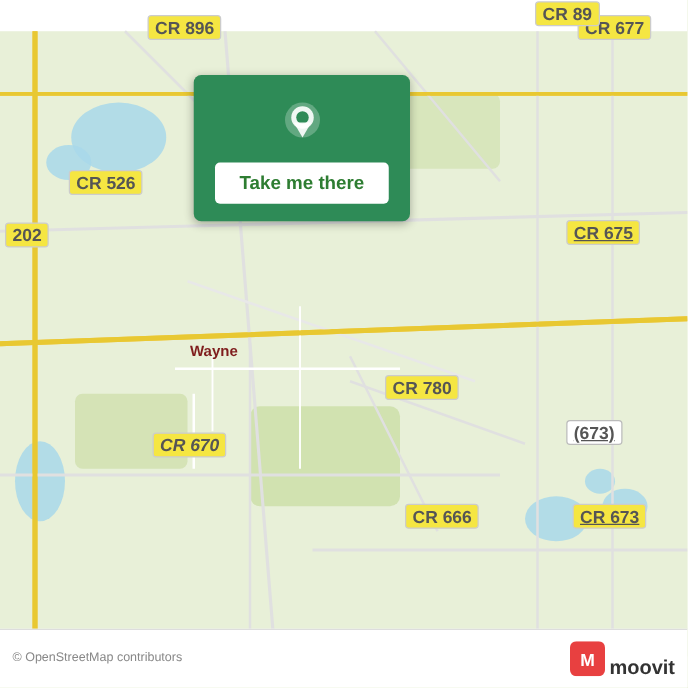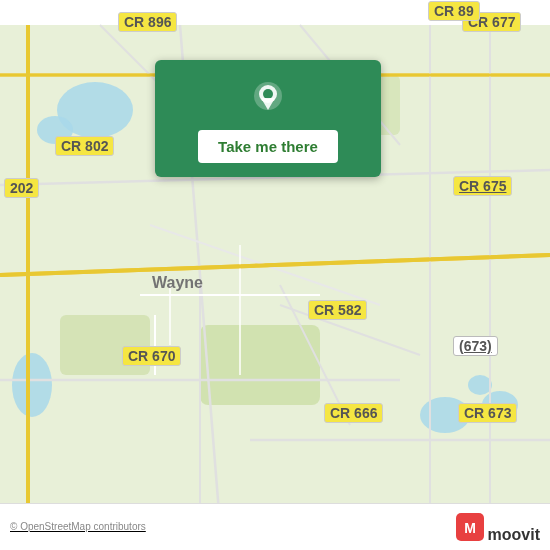--- a/index.html
+++ b/index.html
@@ -24,21 +24,21 @@
       top: 0; left: 0;
       width: 100%;
       height: 100%;
     }
 
     
     #location-card {
       position: absolute;
       top: 60px;
       left: 155px;
-      width: 226px;
+      width: 173px;
       background-color: #2e8b57;
       border-radius: 6px;
       padding: 18px 16px 14px;
       display: flex;
       flex-direction: column;
       align-items: center;
       box-shadow: 0 2px 8px rgba(0,0,0,0.3);
     }
 
     #location-pin {
@@ -69,21 +69,20 @@
       padding: 6px 10px 6px 10px;
       border-top: 1px solid #ddd;
       display: flex;
       align-items: center;
       justify-content: space-between;
     }
 
     #bottom-left {
       display: flex;
       flex-direction: column;
-      text-decoration: underline;
     }
 
     #copyright-text {
       font-size: 10px;
       color: #888;
       margin-bottom: 2px;
     }
 
     #location-title {
       font-size: 13px;
@@ -122,22 +121,22 @@
     }
 
     .road-badge.yellow {
       background: #f5e642;
       border-color: #ccc;
     }
 
     
     .place-label {
       position: absolute;
-      font-size: 16px;
-      color: #737373;
+      font-size: 12px;
+      color: #7f1d1d;
       font-weight: 600;
     }
   </style>
 </head>
 <body>
 
 <div id="map-container">
 
   <svg id="map-svg" viewBox="0 0 550 500" xmlns="http://www.w3.org/2000/svg">
 
@@ -188,29 +187,29 @@
     <line x1="100" y1="0" x2="200" y2="100" stroke="#e0e0e0" stroke-width="2"></line>
     <line x1="300" y1="0" x2="400" y2="120" stroke="#e0e0e0" stroke-width="2"></line>
 
     <line x1="28" y1="0" x2="28" y2="500" stroke="#e8c832" stroke-width="4" stroke-dasharray="none"></line>
     <line x1="0" y1="50" x2="550" y2="50" stroke="#e8c832" stroke-width="3"></line>
     <line x1="0" y1="250" x2="550" y2="230" stroke="#e8c832" stroke-width="4"></line>
   </svg>
 
   <div class="road-badge yellow" style="top:12px; left:118px;">CR 896</div>
   <div class="road-badge yellow" style="top:12px; left:428px;margin-left:34px;">CR 677</div>
-  <div class="road-badge yellow" style="top:136px; left:55px;">CR 802</div>
+  <div class="road-badge yellow" style="top:136px; left:55px;">CR 526</div>
   <div class="road-badge yellow" style="top:178px; left:4px;">202</div>
   <div class="road-badge yellow" style="top:176px; left:453px;text-decoration:underline;">CR 675</div>
-  <div class="road-badge yellow" style="top:300px; left:308px;">CR 582</div>
-  <div class="road-badge yellow" style="top:346px; left:122px;">CR 670</div>
+  <div class="road-badge yellow" style="top:300px; left:308px;">CR 780</div>
+  <div class="road-badge yellow" style="top:346px; left:122px;font-style:italic;">CR 670</div>
   <div class="road-badge" style="top:336px; left:453px;text-decoration:underline;">(673)</div>
   <div class="road-badge yellow" style="top:1px; left:428px;">CR 89</div>
   <div class="road-badge yellow" style="top:403px; left:324px;">CR 666</div>
-  <div class="road-badge yellow" style="top:403px; left:458px;">CR 673</div>
+  <div class="road-badge yellow" style="top:403px; left:458px;text-decoration:underline;">CR 673</div>
 
   <div class="place-label" style="top:274px; left:152px;">Wayne</div>
 
   <div id="location-card">
 
     <svg id="location-pin" viewBox="0 0 44 44" xmlns="http://www.w3.org/2000/svg">
       <circle cx="22" cy="18" r="14" fill="white" opacity="0.25"></circle>
       <circle cx="22" cy="16" r="9" fill="white" opacity="0.9"></circle>
       <circle cx="22" cy="16" r="5" fill="#2e8b57"></circle>
       <polygon points="22,32 15,20 29,20" fill="white" opacity="0.9"></polygon>

